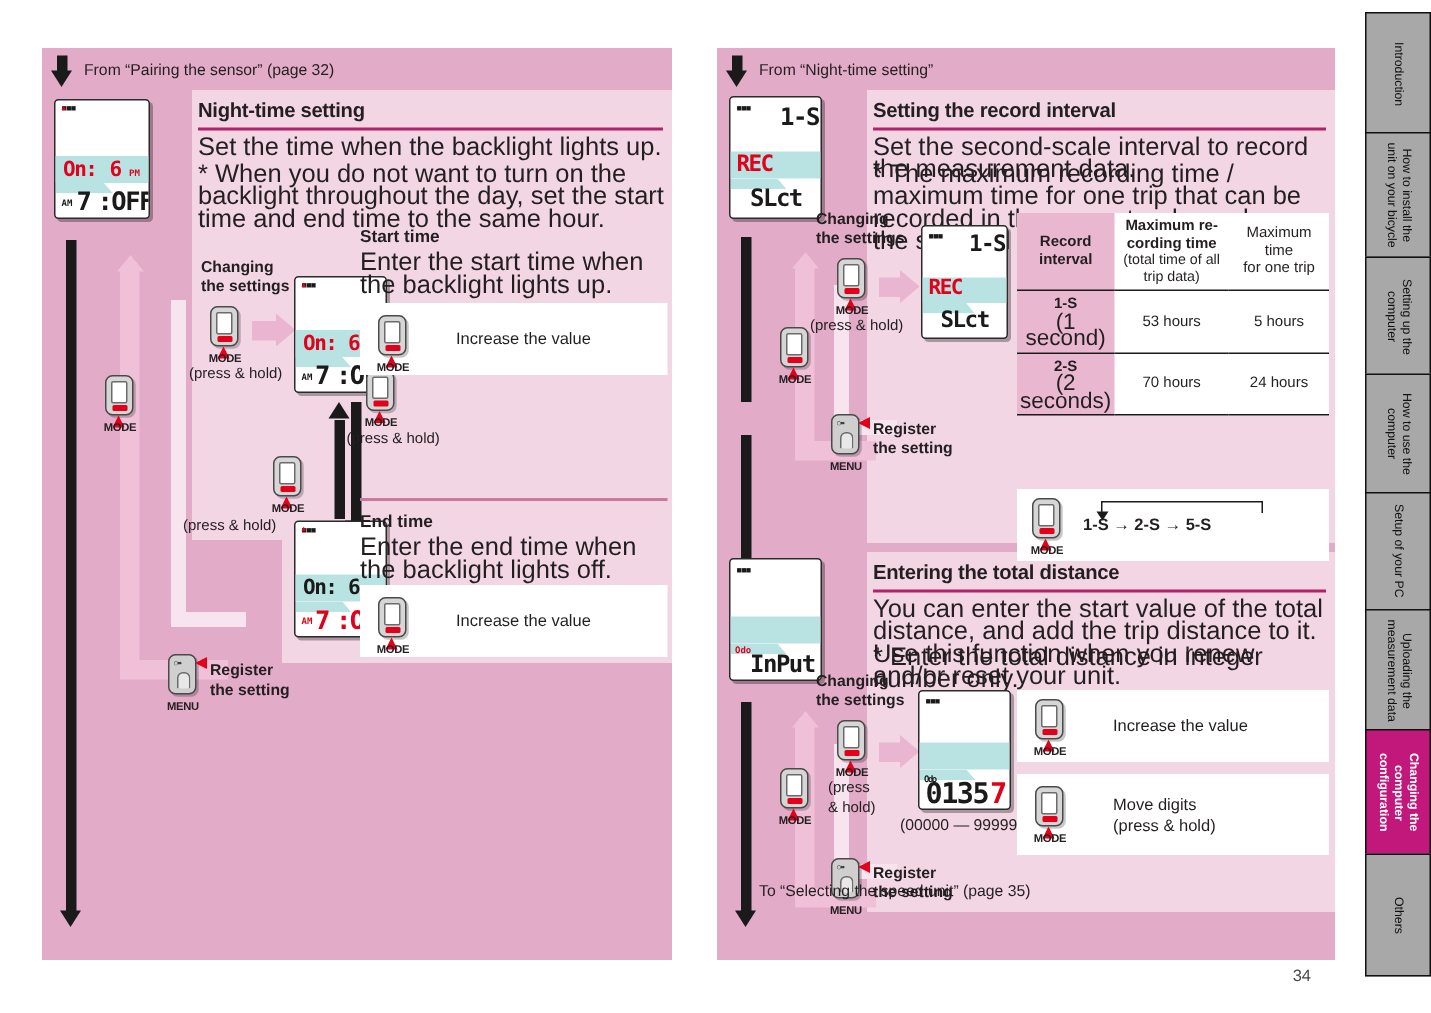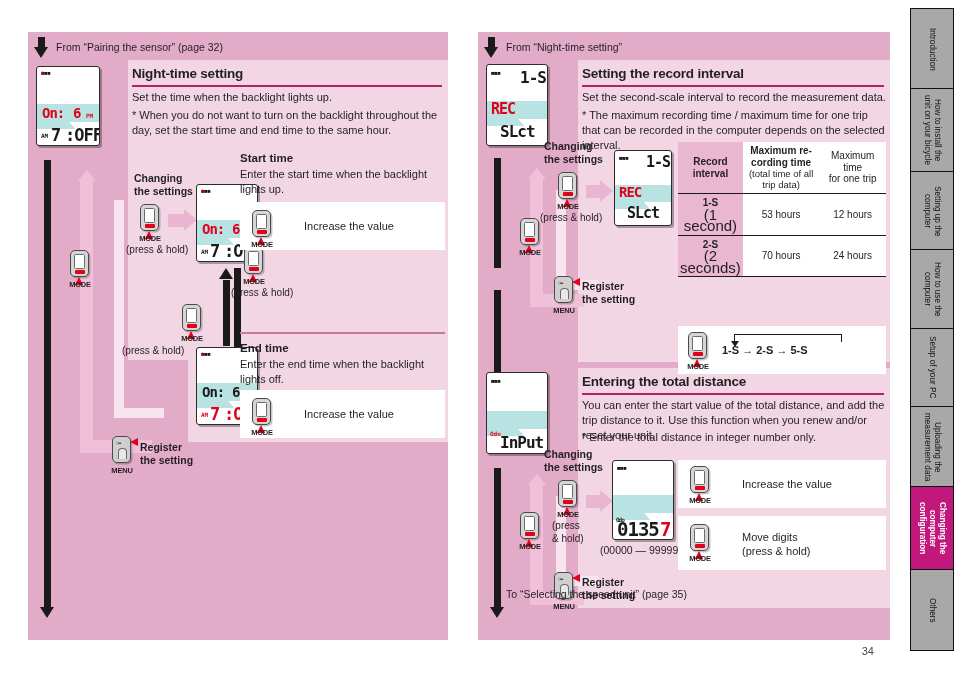--- a/index.html
+++ b/index.html
@@ -90,21 +90,21 @@
   .seg.red { color:#e2001a; }
   .seg.small { font-size: 6px; letter-spacing: 0; }
 
   
   .h-title {
     position: absolute; font-size: 13.5px; font-weight: bold; color: #231f20;
     letter-spacing: -0.2px;
   }
   .h-rule { position: absolute; height: 1.6px; background: #b3216b; }
   .body-txt {
-    position: absolute; font-size: 11px; color: #231f20; line-height: 15px;
+    position: absolute; font-size: 17px; color: #231f20; line-height: 15px;
   }
   .sub-h { position:absolute; font-size:11.5px; font-weight:bold; color:#231f20; }
   .lbl-bold { position: absolute; font-size: 10.5px; font-weight: bold; color:#231f20; line-height: 13px; }
   .lbl-norm { position: absolute; font-size: 10px; color: #231f20; line-height: 12.5px; }
 
   
   .btn-ico { position: absolute; }
   .btn-ico .body {
     width: 19px; height: 27px; background:#d6d6d6; border:1.3px solid #4a4a4a;
     border-radius: 5px; position: relative; box-shadow: 1.5px 1.5px 0 rgba(0,0,0,0.22);
@@ -449,21 +449,21 @@
           </th>
           <th class="c3" style="white-space:pre-line;">Maximum time
 for one trip</th>
         </tr>
         <tr class="rowline">
           <td class="c1">
             <span>1-S</span>
             <span class="sub">(1 second)</span>
           </td>
           <td>53 hours</td>
-          <td>12 hours</td>
+          <td>5 hours</td>
         </tr>
         <tr class="rowline">
           <td class="c1">
             <span>2-S</span>
             <span class="sub">(2 seconds)</span>
           </td>
           <td>70 hours</td>
           <td>24 hours</td>
         </tr>
       </tbody>

